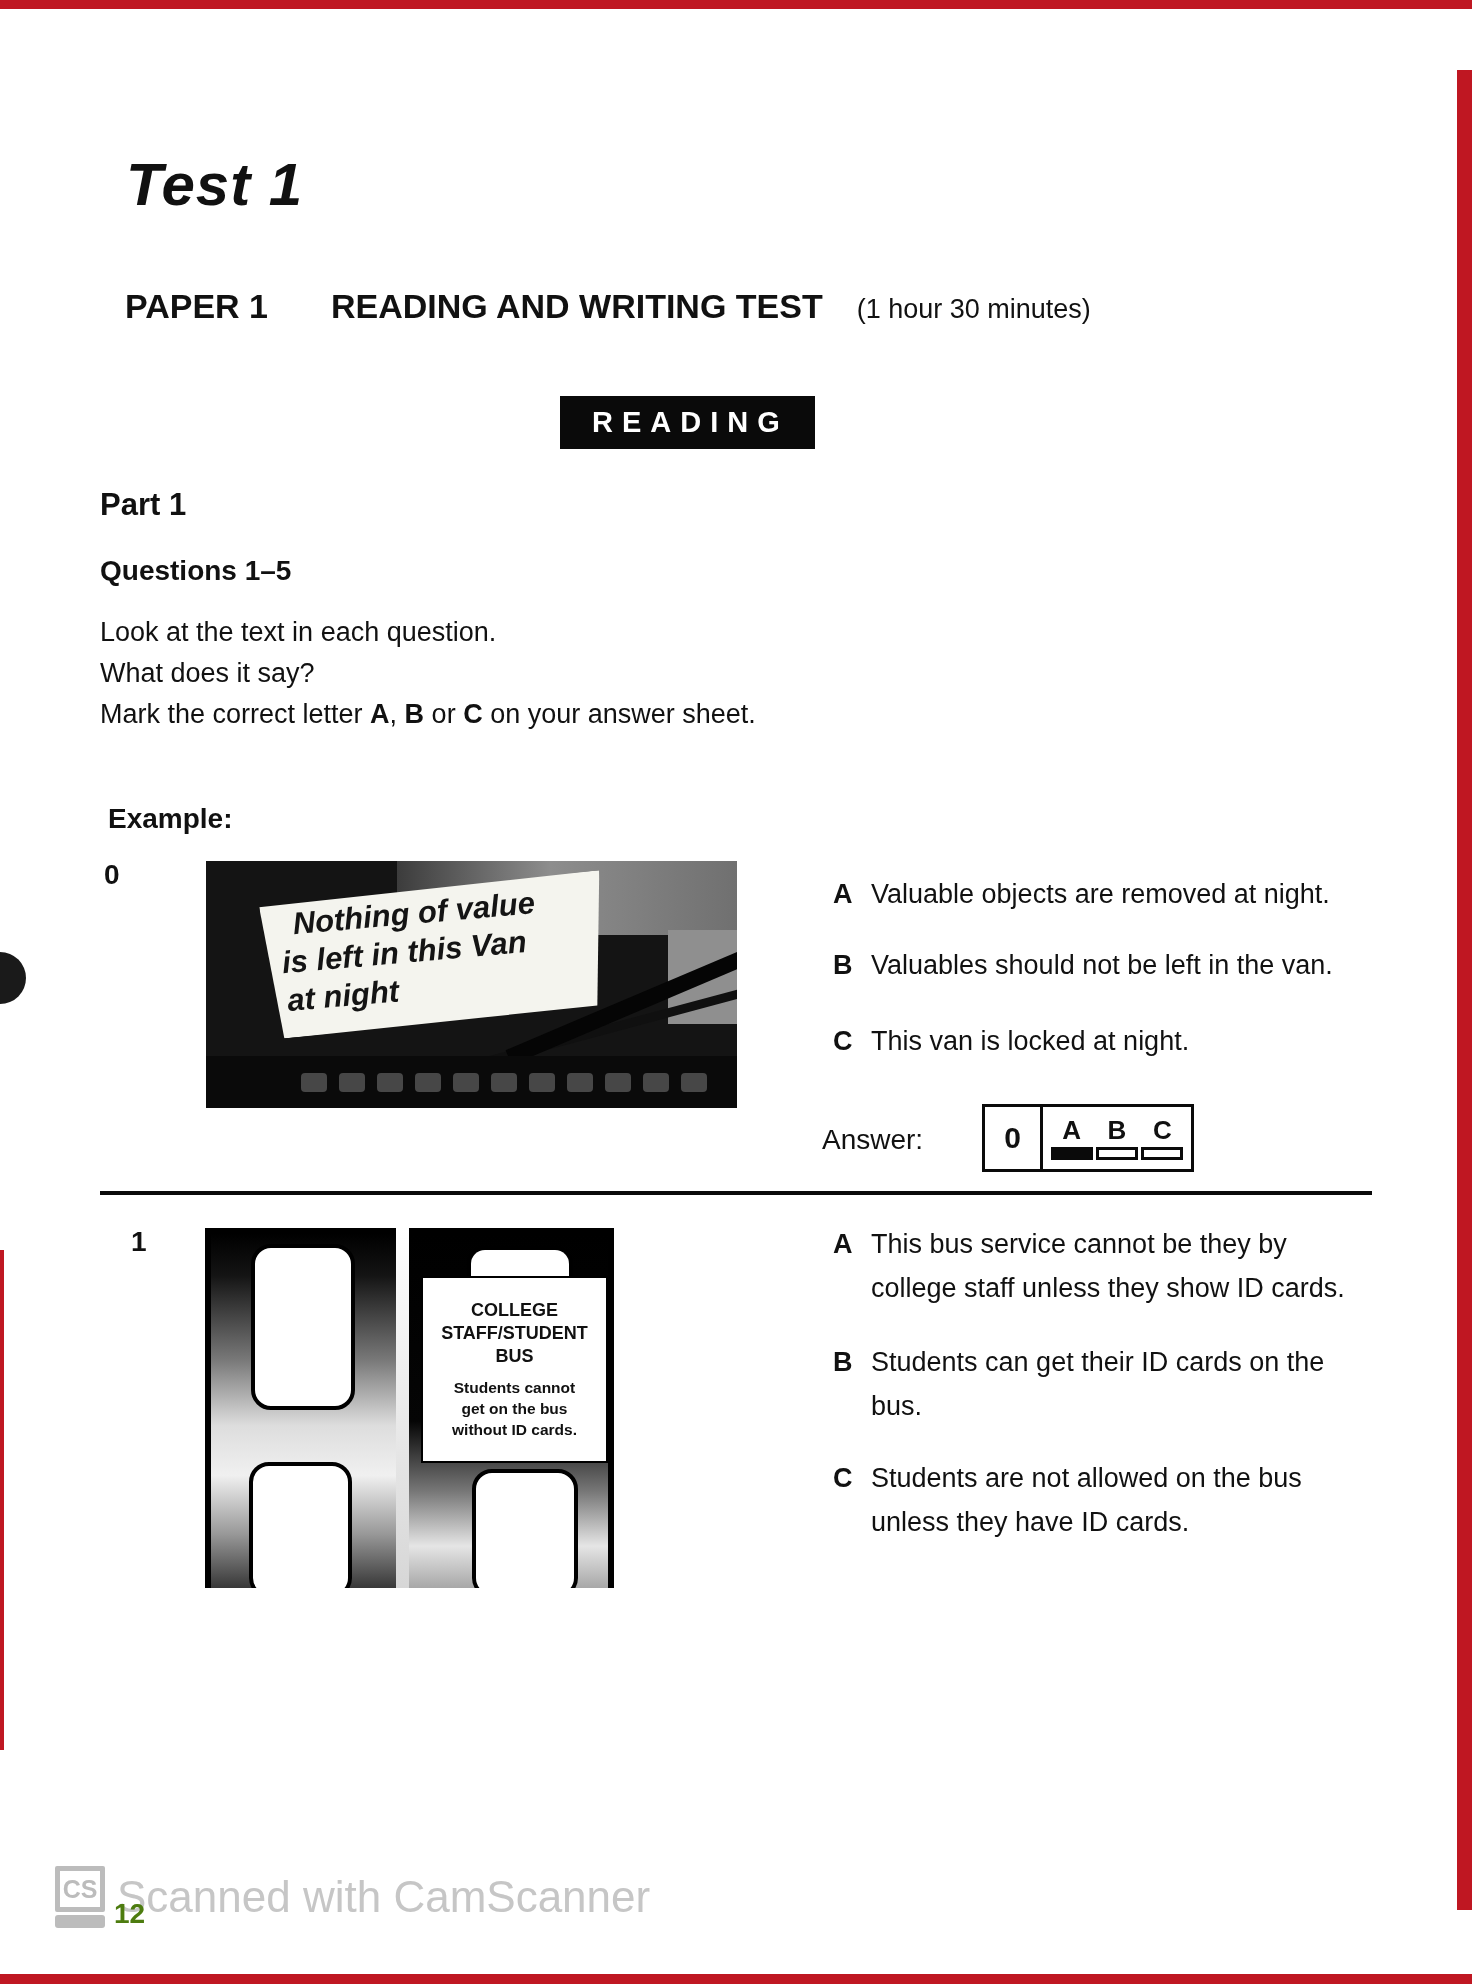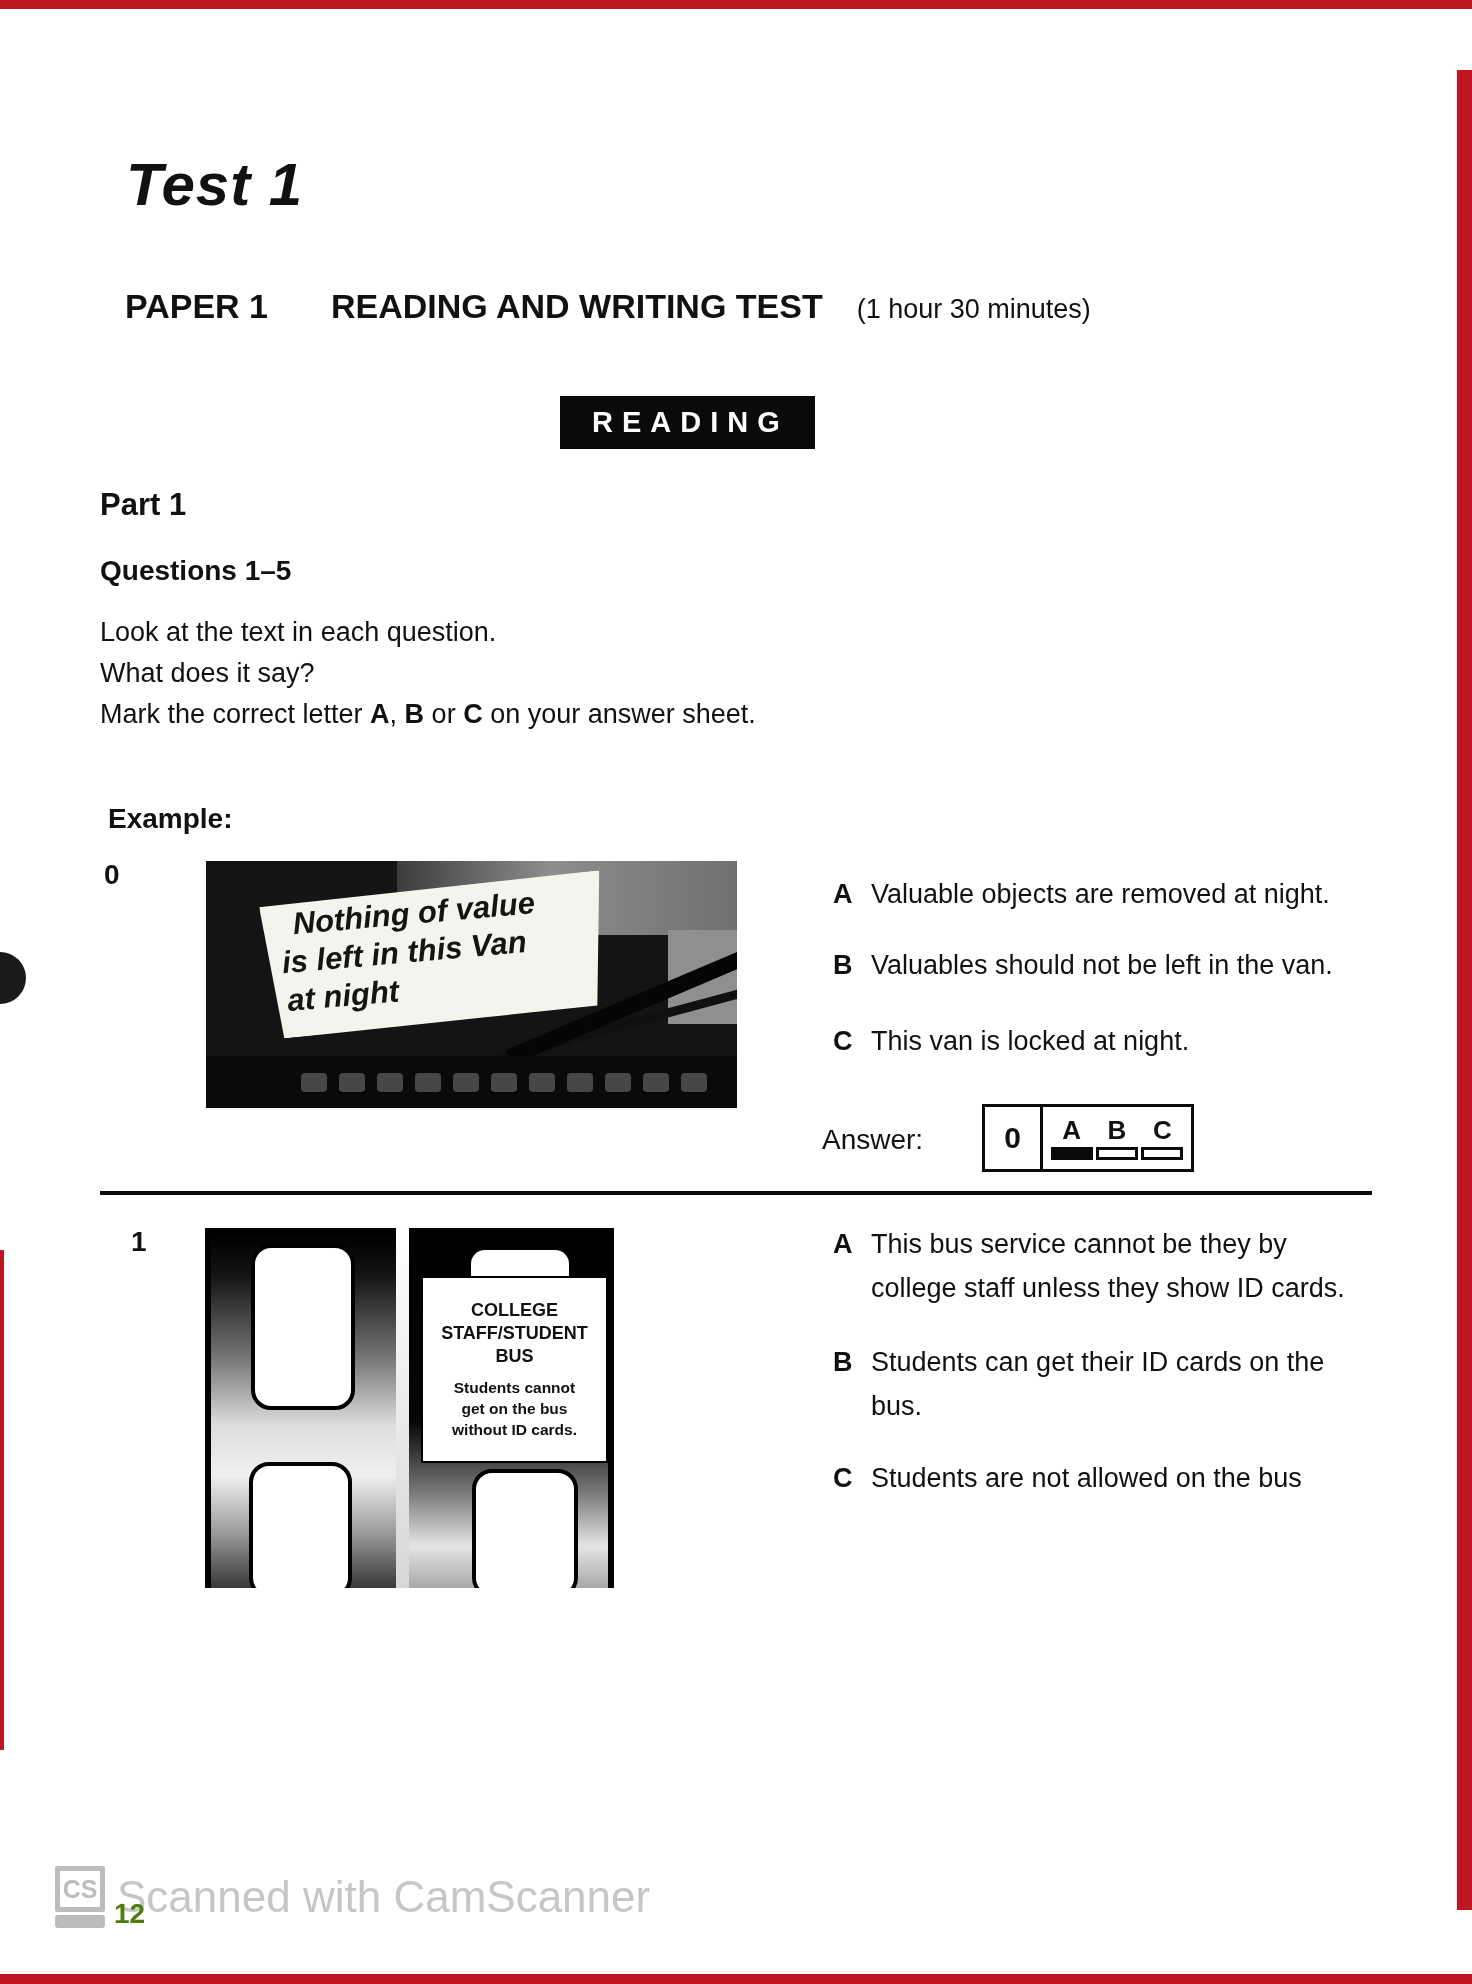--- a/index.html
+++ b/index.html
@@ -314,20 +314,21 @@
     <span class="letter">B</span>
     <span class="txt">
       <div>Students can get their ID cards on the</div>
       <div>bus.</div>
     </span>
   </div>
   <div class="abs opt" style="left:833px;top:1456px;">
     <span class="letter">C</span>
     <span class="txt">
       <div>Students are not allowed on the bus</div>
+      <div>unless they have ID cards.</div>
     </span>
   </div>
 
   <div class="abs cs-icon">
     <div class="cs-box">CS</div>
     <div class="cs-bar"></div>
   </div>
   <div class="abs footer-text">Scanned with CamScanner</div>
   <div class="abs page-number">12</div>
 

